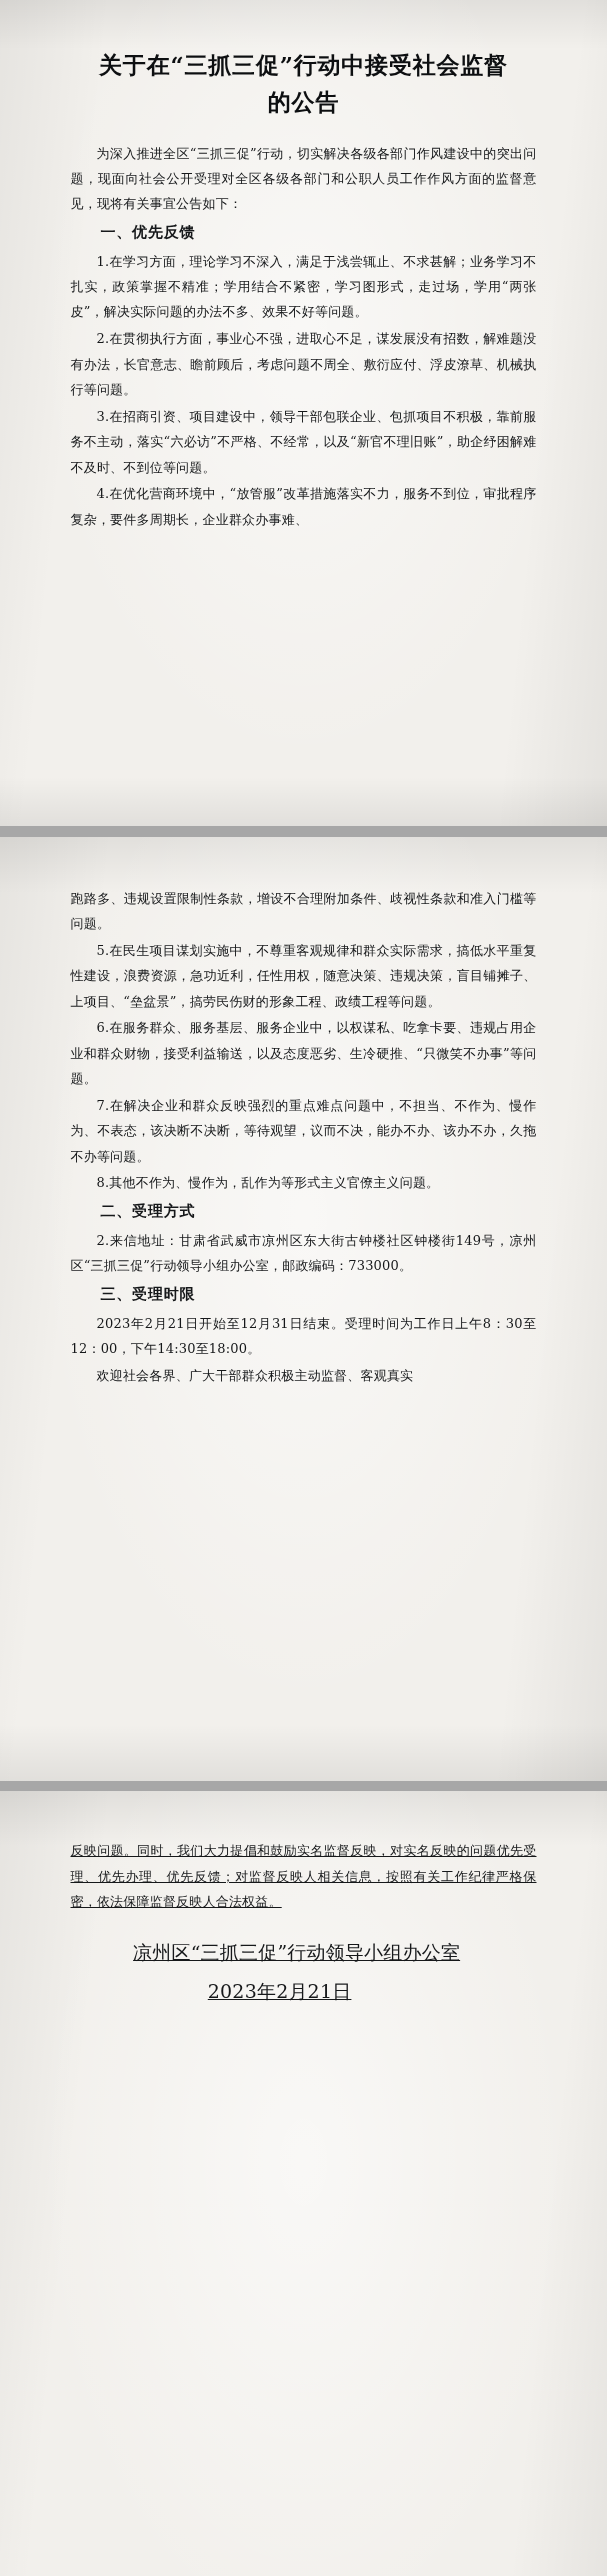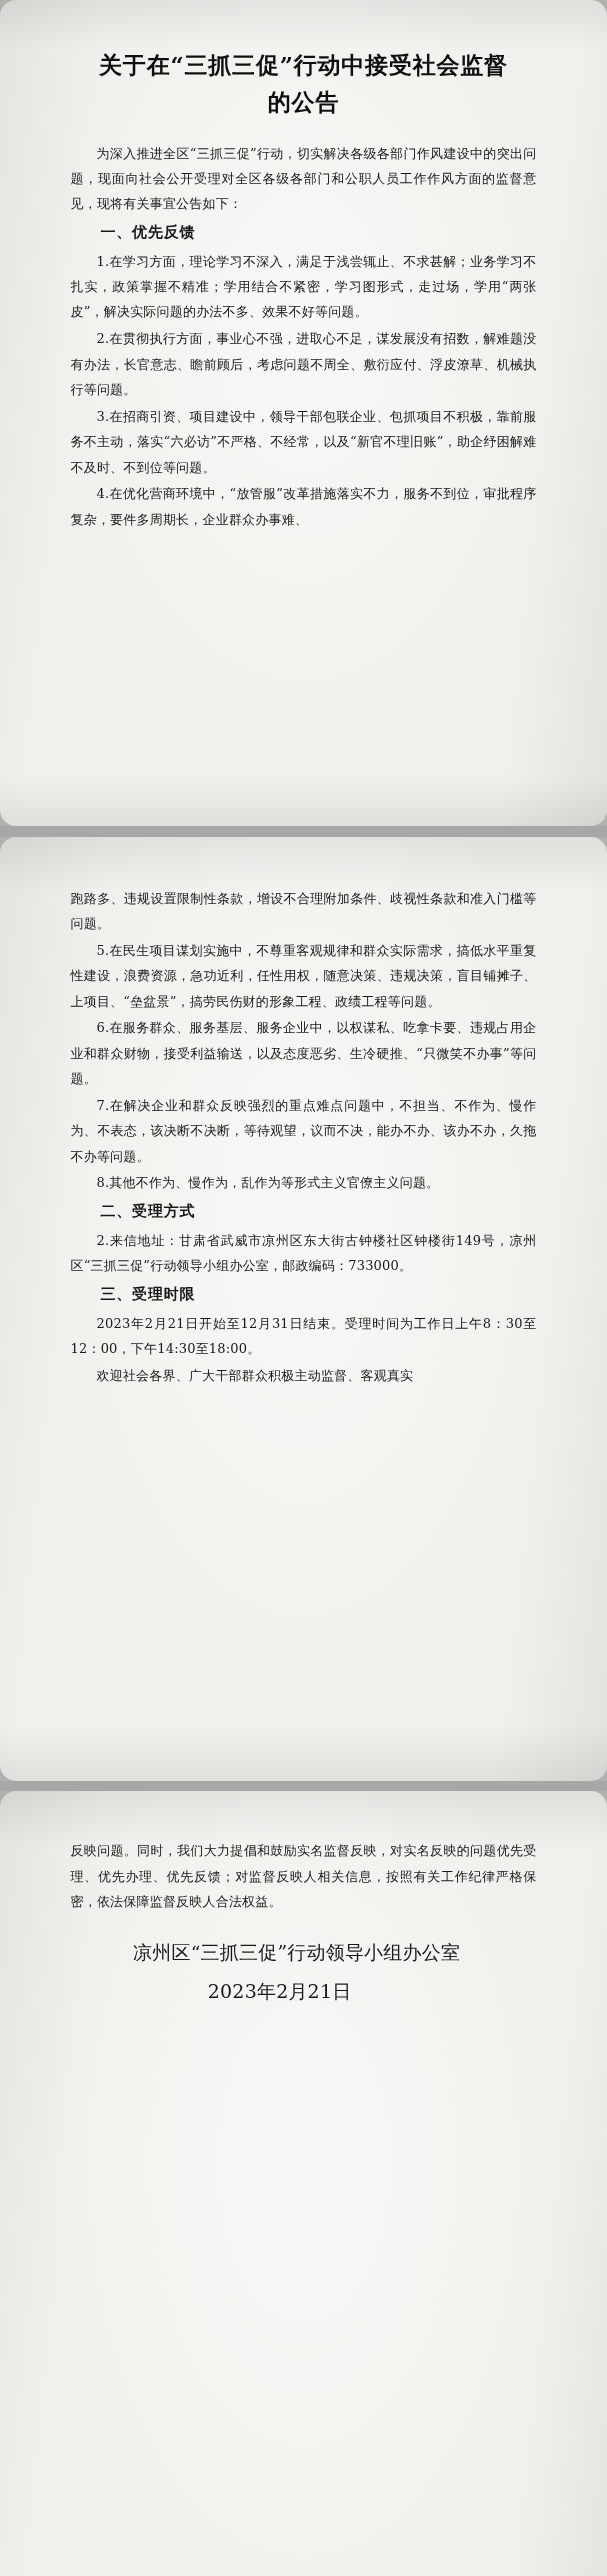--- a/index.html
+++ b/index.html
@@ -17,21 +17,20 @@
     flex-direction: column;
     align-items: center;
     background: #b0b0b0;
   }
   .sheet {
     position: relative;
     width: 607px;
     background: #f2f0ec;
     box-sizing: border-box;
     overflow: hidden;
-    border-radius: 16px;
   }
   .sheet-1 { height: 826px; }
   .sheet-2 { height: 944px; }
   .sheet-3 { height: 928px; }
   .gap {
     width: 607px;
     height: 10.7px;
     background: #a7a7a7;
   }
   
@@ -45,21 +44,21 @@
     pointer-events: none;
   }
   .content {
     position: relative;
     margin: 0 auto;
     width: 466px;
     padding-top: 46px;
     color: #16181a;
   }
   .sheet-2 .content { padding-top: 49px; }
-  .sheet-3 .content { padding-top: 47px; }
+  .sheet-3 .content { padding-top: 47px; text-decoration: underline; }
 
   .doc-title {
     font-size: 23px;
     font-weight: bold;
     line-height: 1.62;
     text-align: center;
     letter-spacing: 0.8px;
     margin: 0 18.4px 20px 18.4px;
     color: #0d0f11;
   }

